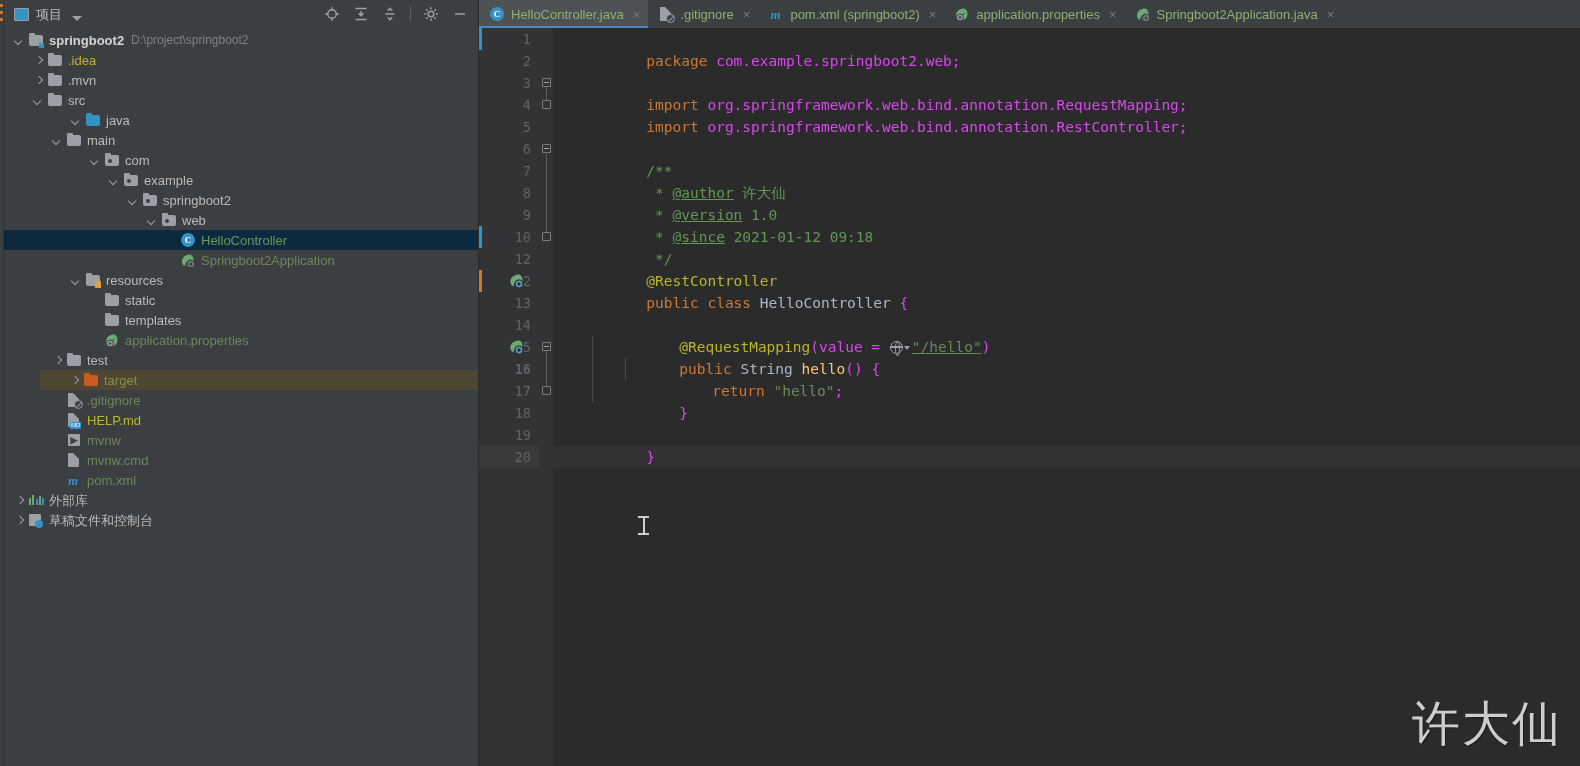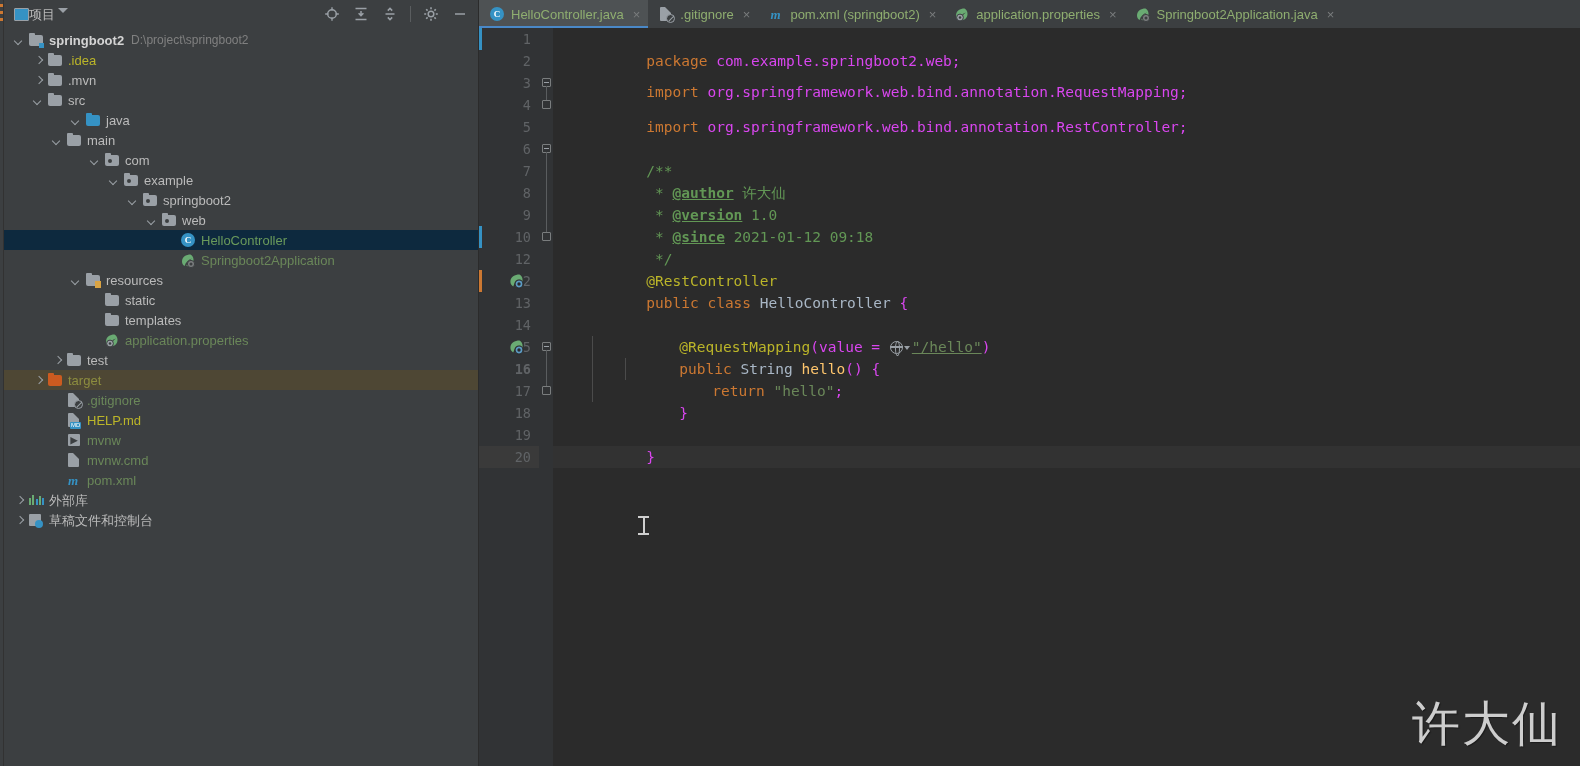--- a/index.html
+++ b/index.html
@@ -21,21 +21,21 @@
   
   .project-panel {
     width:475px; flex:0 0 475px; height:766px;
     background:#3c3f41; display:flex; flex-direction:column;
     border-right:1px solid #2b2b2b;
   }
   .panel-header {
     height:28px; flex:0 0 28px; display:flex; align-items:center;
     background:#3c3f41; padding:0 6px 0 10px; gap:6px;
   }
-  .panel-title-wrap { display:flex; align-items:flex-start; }
+  .panel-title-wrap { display:flex; align-items:flex-end; gap:7px; }
   .win-icon {
     width:15px; height:13px; border:1.5px solid #9aa0a6; border-radius:1px;
     background:#3592c4; display:inline-block;
   }
   .panel-title { color:#bbbbbb; font-size:13px; line-height:1; }
   .chev-down {
     width:0; height:0; border-left:5px solid transparent; border-right:5px solid transparent;
     border-top:5px solid #9aa0a6; margin-left:3px;
   }
   .header-tools { margin-left:auto; display:flex; align-items:center; gap:5px; }
@@ -47,21 +47,21 @@
 
   .tree {
     flex:1 1 auto; overflow:hidden; padding-top:2px;
     background:#3c3f41; position:relative;
   }
   .row {
     height:20px; display:flex; align-items:center; white-space:nowrap;
     font-size:13px; color:#bbbbbb; padding-right:4px;
   }
   .row.sel { background:#0d293e; }
-  .row.target-hl { background:#4e4734; }
+  .row.target-hl { background:#4e4734;margin-left:36px; }
   .arrow {
     width:11px; height:11px; flex:0 0 11px; position:relative; margin-right:3px;
   }
   .arrow.r::after, .arrow.d::after {
     content:""; position:absolute; border-style:solid; border-color:#9aa0a6;
   }
   .arrow.r::after {
     left:3px; top:2px; width:5px; height:5px;
     border-width:1.5px 1.5px 0 0; transform:rotate(45deg);
   }
@@ -149,21 +149,21 @@
   .fold-mark .box { position:absolute; inset:0; border:1px solid #7a7d7e; border-radius:1px; }
   .fold-mark .minus { position:absolute; left:2px; top:3.5px; width:5px; height:1px; background:#9aa0a6; }
   .fold-line { position:absolute; left:7px; width:1px; background:#5a5d5f; }
   .indent-guide { position:absolute; width:1px; background:#4b4b4b; }
 
   .k   { color:#cc7832; }            
   .cls { color:#a9b7c6; }
   .str { color:#6a8759; }
   .cmt { color:#629755; }
   .ann { color:#bbb529; }
-  .jd-tag { color:#629755; font-weight:bold; text-decoration:underline; }
+  .jd-tag { color:#629755; font-weight:normal; text-decoration:underline; }
   .fn  { color:#ffc66d; }
   .punc{ color:#d946ef; }
   .ul-str { color:#6a8759; text-decoration:underline; }
 
   .globe {
     display:inline-block; width:13px; height:13px; border:1.3px solid #9aa0a6;
     border-radius:50%; position:relative; vertical-align:-2px; margin:0 1px;
   }
   .globe::before { content:""; position:absolute; left:4.3px; top:-1.3px; width:2.6px; height:13px; border:1.3px solid #9aa0a6; border-radius:50%; }
   .globe::after { content:""; position:absolute; left:-1.3px; top:4.3px; width:13px; height:1.3px; background:#9aa0a6; }
@@ -590,21 +590,21 @@
       <div class="code-col" id="codecol">
           <div class="cur-line" style="top: 418px;"></div>
 
         <div class="indent-guide" style="left:39px; top:308px; height:66px;"></div>
         <div class="indent-guide" style="left:72px; top:330px; height:22px;"></div>
 
         <div class="codeline" style="top:0px;">
           <span class="k">package</span><span class="punc"> com.example.springboot2.web;</span>
         </div>
 
-        <div class="codeline" style="top:31px;">
+        <div class="codeline" style="top:44px;">
           <span class="k">import</span><span class="punc"> org.springframework.web.bind.annotation.RequestMapping;</span>
         </div>
 
         <div class="codeline" style="top:66px;">
           <span class="k">import</span><span class="punc"> org.springframework.web.bind.annotation.RestController;</span>
         </div>
 
         <div class="codeline cmt" style="top:110px;">
           <span>/**</span>
         </div>

